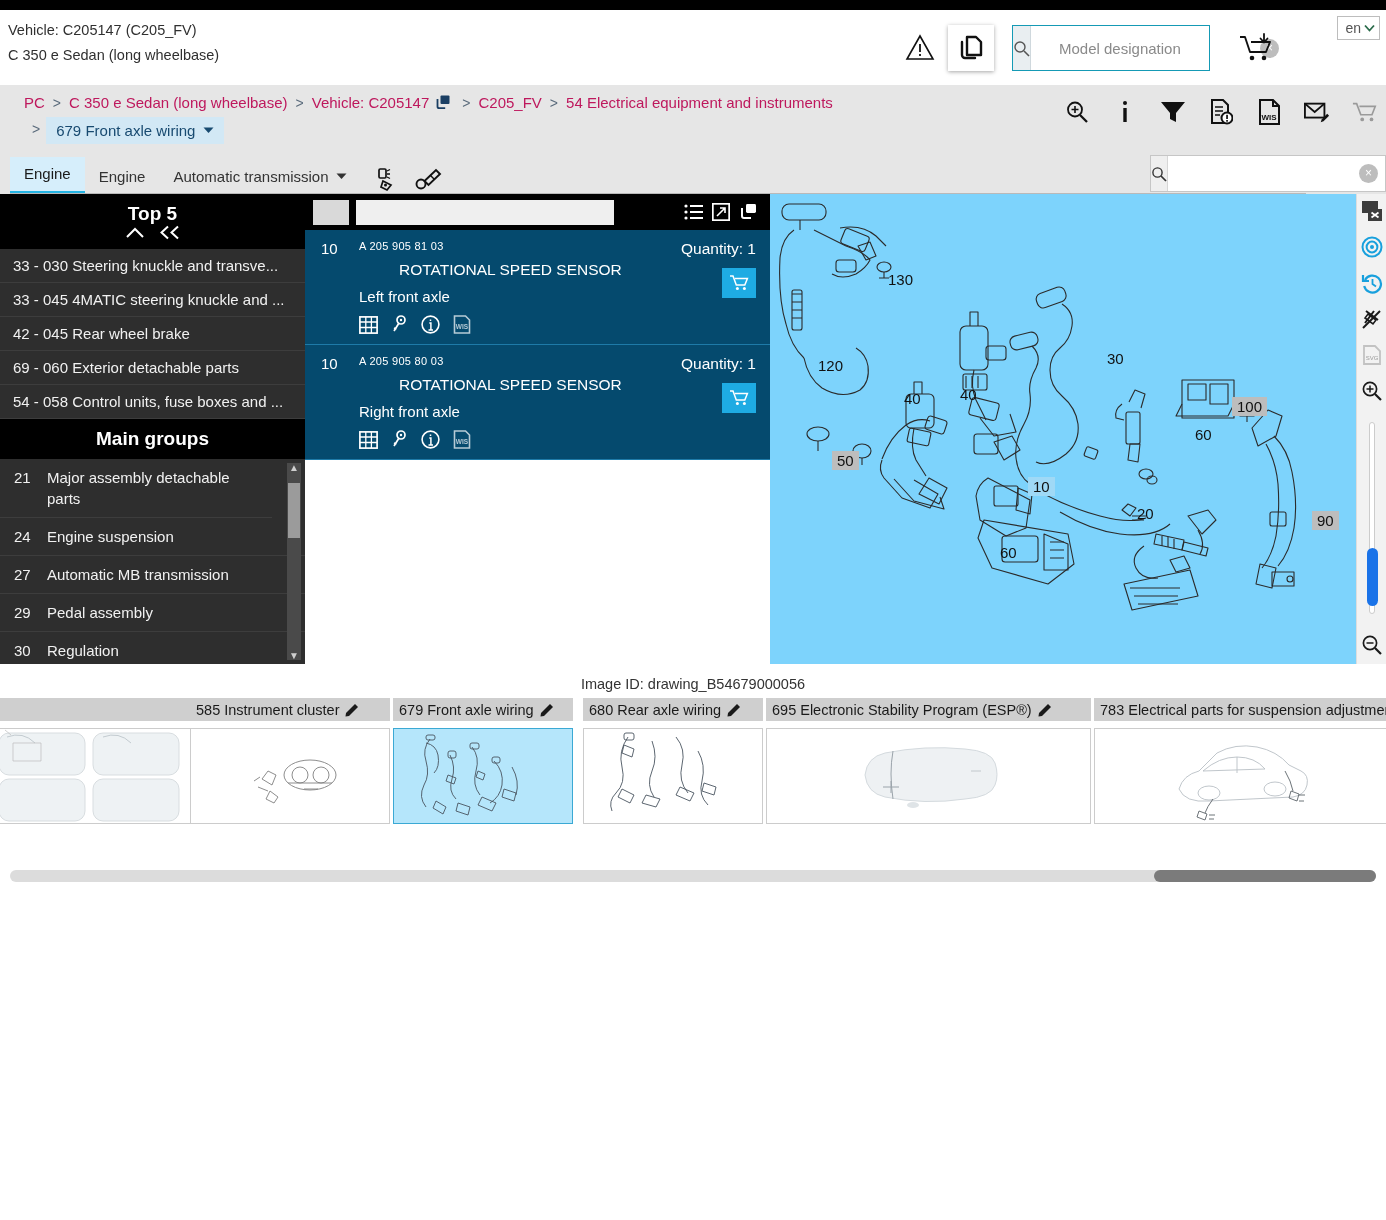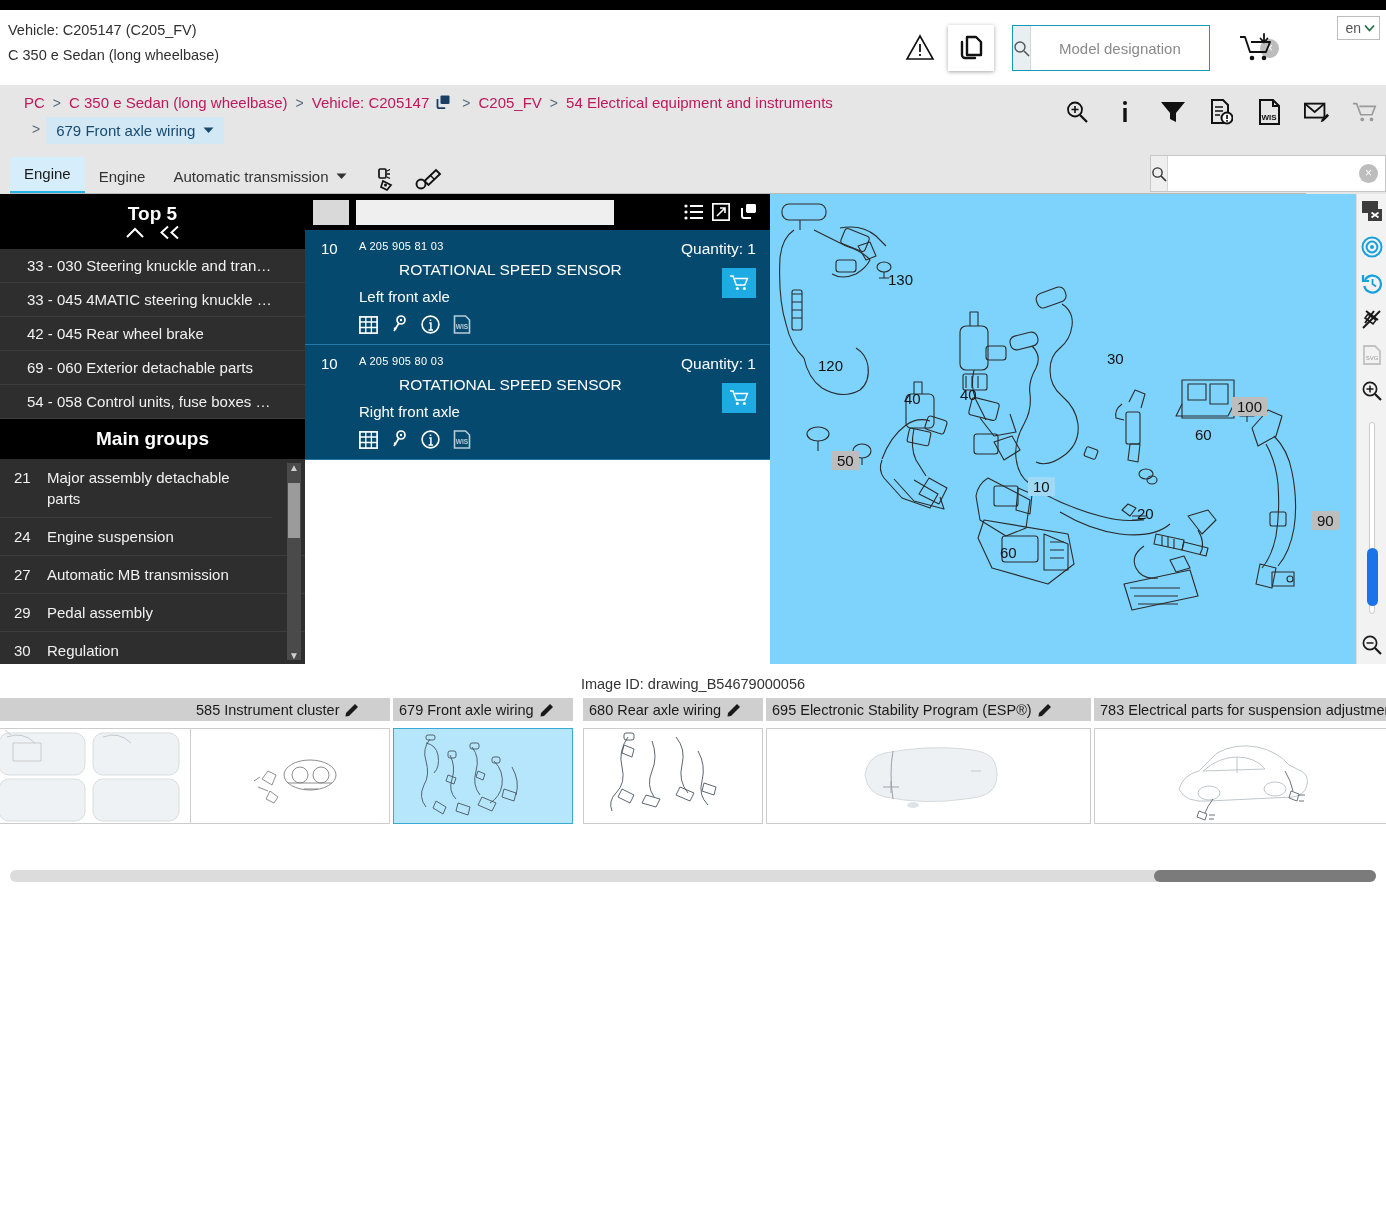--- a/index.html
+++ b/index.html
@@ -115,21 +115,21 @@
 
   
   .sidebar { width:305px; background:#2e2e2e; color:#fff; display:flex; flex-direction:column; }
   .side-head {
     background:#000; padding:9px 14px; display:flex; align-items:center;
     justify-content:space-between; font-size:19px; font-weight:bold;flex-direction:column;
   }
   .side-head .acts { display:flex; gap:14px; align-items:center; }
   .top5-list { background:#2e2e2e; }
   .top5-item {
-    padding:8px 27px; font-size:15px; color:#f1f1f1;
+    padding:8px 13px; font-size:15px; color:#f1f1f1;
     border-bottom:1px solid #3d3d3d; white-space:nowrap; overflow:hidden;
     text-overflow:ellipsis; cursor:pointer;
   }
   .mg-wrap { position:relative; flex:1; overflow:hidden; background:#2e2e2e; }
   .mg-item {
     display:flex; padding:8px 14px; font-size:15px; color:#f1f1f1;
     border-bottom:1px solid #3d3d3d; cursor:pointer; line-height:21px;
   }
   .mg-num { width:33px; flex:none; }
   .mg-label { flex:1; }

